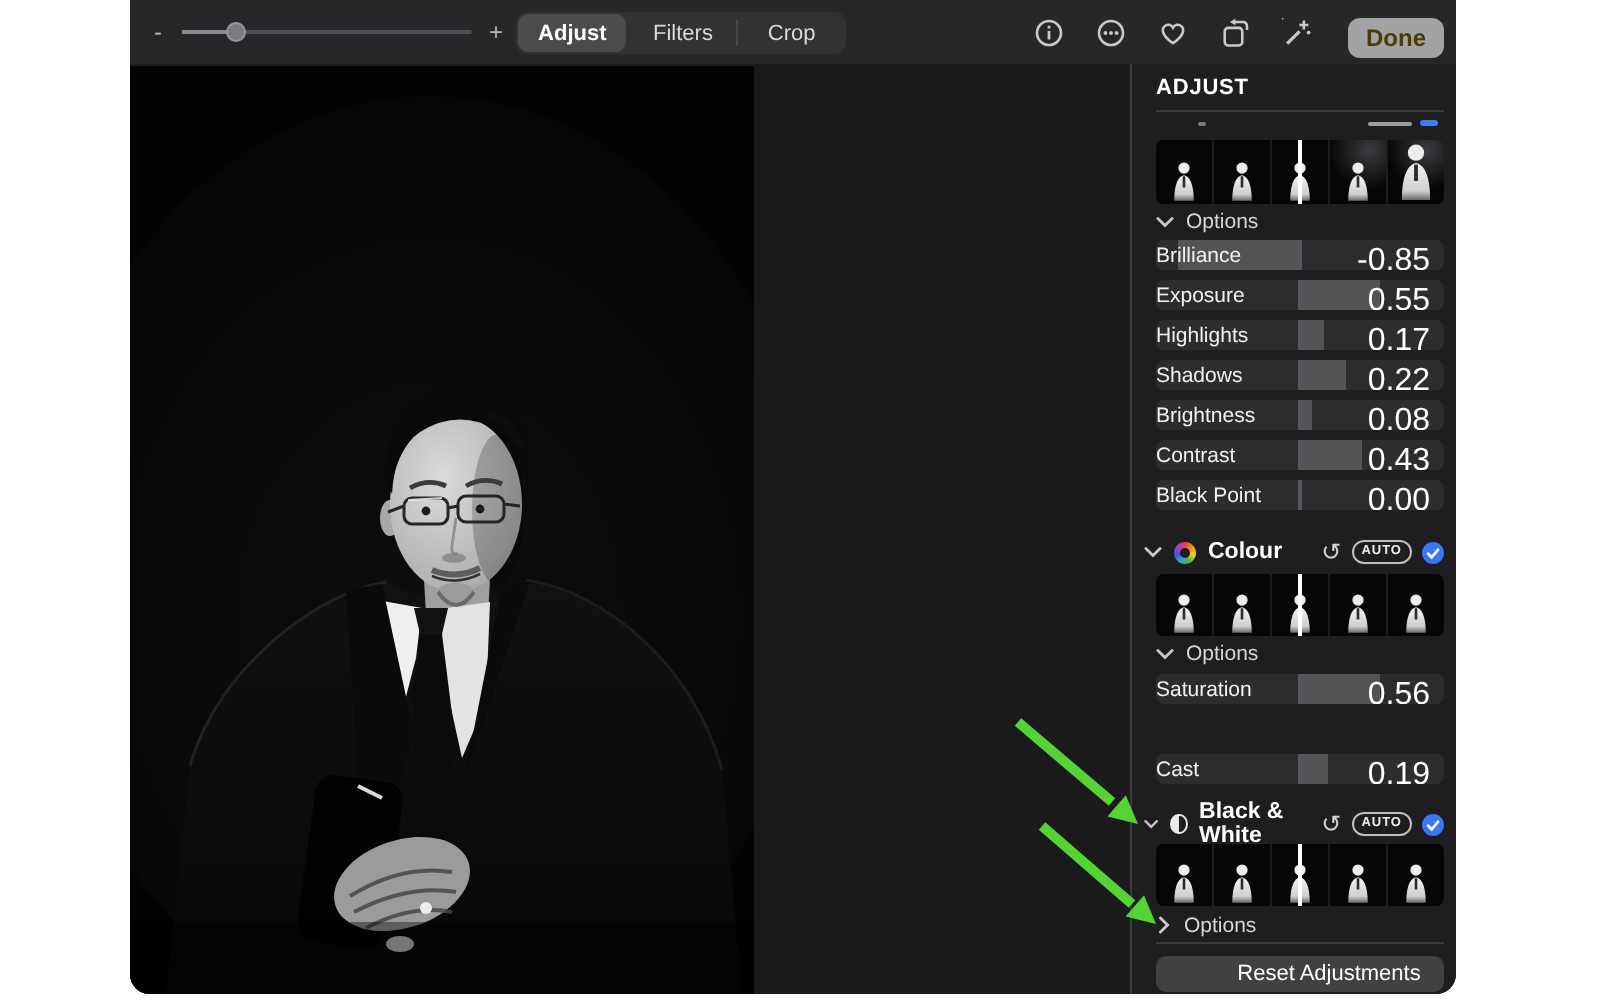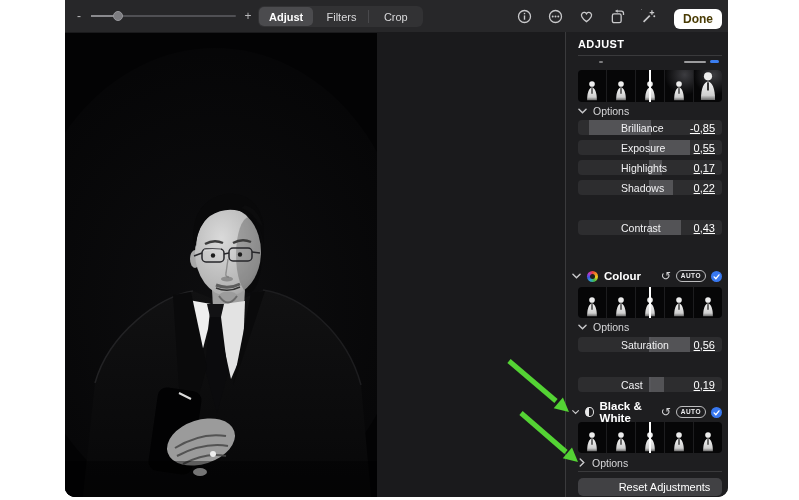--- a/index.html
+++ b/index.html
@@ -22,21 +22,21 @@
 
   .segctl { position:absolute; left:193px; top:6px; width:165px; height:21px;
             background:#323234; border-radius:6px; display:flex; align-items:stretch; }
   .seg { flex:1; display:flex; align-items:center; justify-content:center;
          color:#d9d9db; font-size:11px; position:relative; }
   .seg.sel { background:#4b4b4e; border-radius:5px; margin:1px; color:#ffffff; font-weight:bold; }
   .segdiv { position:absolute; right:0; top:4px; bottom:4px; width:1px; background:#49494c; }
 
   .tb-icons { position:absolute; right:6px; top:0; height:32px; display:flex; align-items:center; gap:16px; }
   .tbicon { width:15px; height:15px; display:flex; align-items:center; justify-content:center; }
-  .done-btn { background:#ffffff; color:#4a3c05; font-size:12px; font-weight:bold;
+  .done-btn { background:#a3a3a3; color:#4a3c05; font-size:12px; font-weight:bold;
               border:none; border-radius:6px; padding:3px 9px; margin-left:2px;margin-top:6px; }
 
   
   .canvas { position:absolute; left:0; top:32px; width:500px; height:465px; background:#1a1a1c; }
   .photo { position:absolute; left:0; top:1px; width:312px; height:464px; background:#000; }
   .vdivider { position:absolute; left:500px; top:32px; width:1px; height:465px; background:#3a3a3c; }
 
   
   .sidebar { position:absolute; left:501px; top:32px; width:162px; height:465px; background:#1e1e20; }
   .sb-title { position:absolute; left:12px; top:6px; color:#ffffff; font-size:11px;
@@ -53,22 +53,22 @@
   .frame.haze { background:radial-gradient(circle at 70% 15%, #3c3c40 0%, rgba(0,0,0,0) 60%); }
   .cursor { position:absolute; left:calc(50% - 1px); top:0; bottom:0; width:2px; background:#ffffff; }
 
   .optrow { position:absolute; left:12px; height:13px; display:flex; align-items:center; gap:6px;
             color:#d6d6d8; font-size:10.5px; }
 
   .slider { position:absolute; left:12px; width:144px; height:15px; background:#2d2d2f;
             border-radius:4px; overflow:hidden; }
   .slider .fill { position:absolute; top:0; bottom:0; background:#535356; }
   .slider .ctick { position:absolute; left:calc(50% - 1px); top:0; bottom:0; width:2px; background:#57575b; }
-  .slider .slabel { position:absolute; left:7px; top:1.5px; color:#f1f1f3; font-size:10.5px;padding-left:36px; }
-  .slider .svalue { position:absolute; right:7px; top:1.5px; color:#ffffff; font-size:11px;text-decoration:underline; }
+  .slider .slabel { position:absolute; left:0; top:1.5px; color:#f1f1f3; font-size:10.5px; }
+  .slider .svalue { position:absolute; right:7px; top:1.5px; color:#ffffff; font-size:16px;text-decoration:underline; }
 
   .sechdr { position:absolute; left:6px; width:150px; height:14px; display:flex; align-items:center; }
   .sechdr .title { color:#ffffff; font-size:11.5px; font-weight:bold; margin-left:6px; }
   .sechdr .right { margin-left:auto; display:flex; align-items:center; gap:5px; }
   .undo { color:#d2d2d4; font-size:12px; line-height:1; font-family:"DejaVu Sans", sans-serif; }
   .autopill { border:1px solid #bdbdbf; color:#ededef; font-size:6.5px; font-weight:bold;
               letter-spacing:0.5px; border-radius:7px; padding:1px 4px; line-height:1.2; }
   .bluecheck { width:11px; height:11px; border-radius:50%; background:#3878f0;
                display:flex; align-items:center; justify-content:center; }
   .cwheel { width:11px; height:11px; border-radius:50%; position:relative; margin-left:6px;
@@ -290,25 +290,37 @@
           <div class="ctick"></div>
         <span class="slabel">Highlights</span>
         <span class="svalue">0,17</span>
       </div>
       <div class="slider" style="top:148px">
         <div class="fill" style="left: 50%; width: 16%;"></div>
           <div class="ctick"></div>
         <span class="slabel">Shadows</span>
         <span class="svalue">0,22</span>
       </div>
+      <div class="slider" style="top:168px">
+        <div class="fill" style="left: 50%; width: 4%;"></div>
+          <div class="ctick"></div>
+        <span class="slabel">Brightness</span>
+        <span class="svalue">0,08</span>
+      </div>
       <div class="slider" style="top:188px">
         <div class="fill" style="left: 50%; width: 21.5%;"></div>
           <div class="ctick"></div>
         <span class="slabel">Contrast</span>
         <span class="svalue">0,43</span>
+      </div>
+      <div class="slider" style="top:208px">
+        <div class="fill" style="left: 50%; width: 0%;"></div>
+          <div class="ctick"></div>
+        <span class="slabel">Black Point</span>
+        <span class="svalue">0,00</span>
       </div>
 
       <div class="sechdr" style="top:237px">
         <svg width="9" height="8" viewBox="0 0 10 9">
             <polyline points="1,2.5 5,6.5 9,2.5" fill="none" stroke="#c8c8ca" stroke-width="1.6" stroke-linecap="round"></polyline>
           </svg>
         <span class="cwheel"></span>
         <span class="title">Colour</span>
         <span class="right">
           <span class="undo">↺</span>

